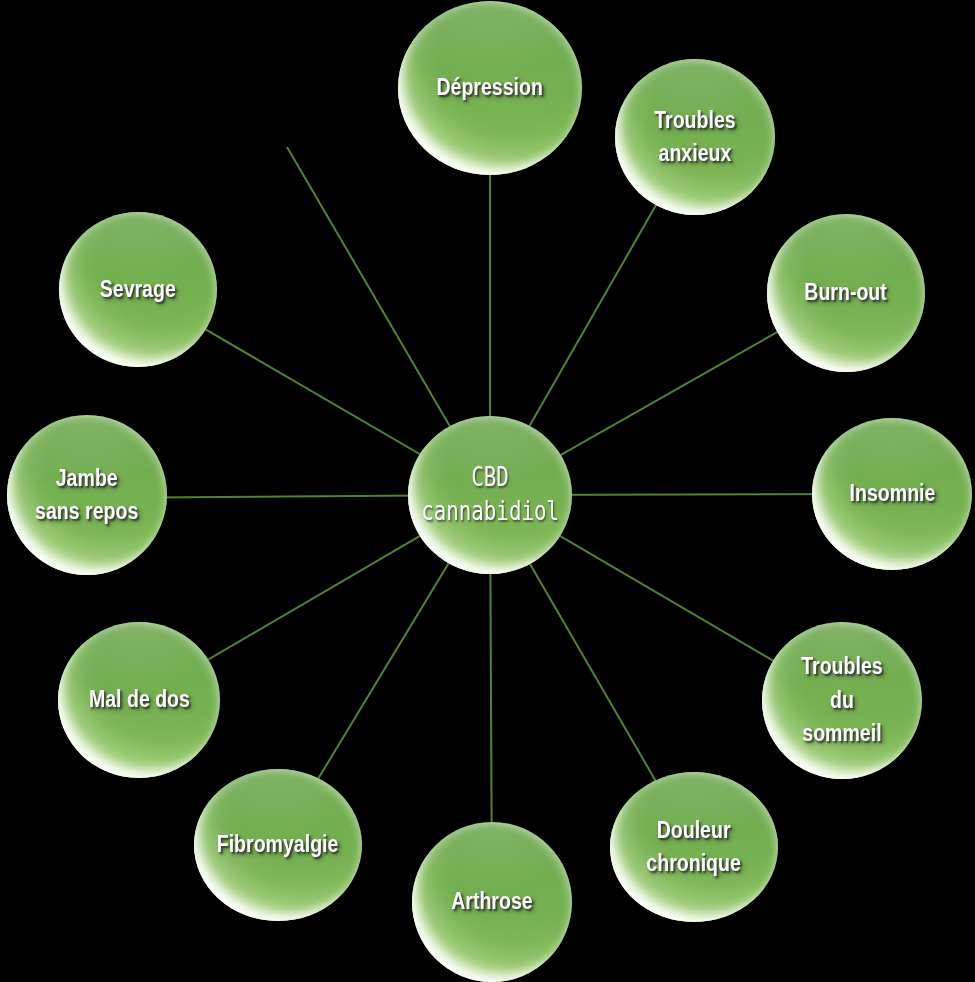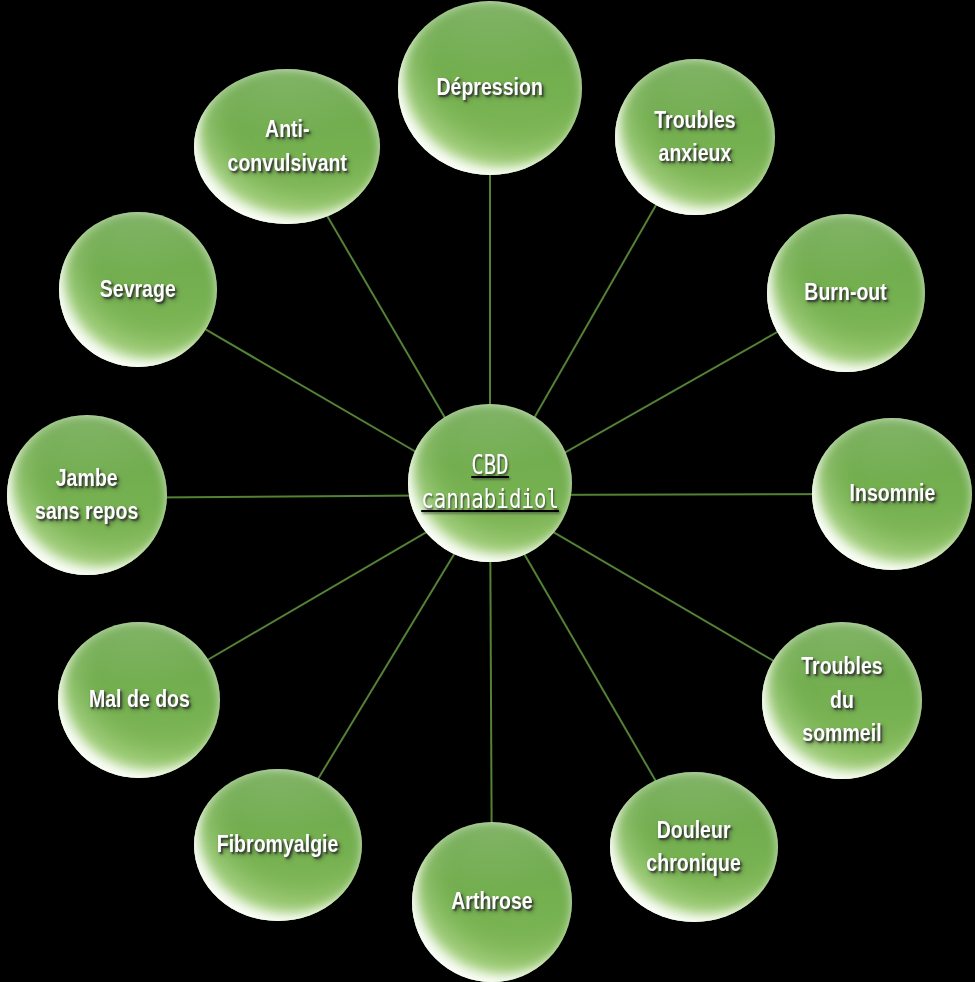--- a/index.html
+++ b/index.html
@@ -76,21 +76,21 @@
     <line class="connector" x1="490" y1="495" x2="842" y2="701" stroke-width="2" stroke="#548235"></line>
     <line class="connector" x1="490" y1="495" x2="694" y2="847" stroke-width="2" stroke="#548235"></line>
     <line class="connector" x1="490" y1="495" x2="492" y2="902" stroke-width="2" stroke="#548235"></line>
     <line class="connector" x1="490" y1="495" x2="278" y2="845" stroke-width="2" stroke="#548235"></line>
     <line class="connector" x1="490" y1="495" x2="139" y2="700" stroke-width="2" stroke="#548235"></line>
     <line class="connector" x1="490" y1="495" x2="87" y2="498" stroke-width="2" stroke="#548235"></line>
     <line class="connector" x1="490" y1="495" x2="138" y2="290" stroke-width="2" stroke="#548235"></line>
     <line class="connector" x1="490" y1="495" x2="287" y2="147" stroke-width="2" stroke="#548235"></line>
   </svg>
 
-  <div class="node center" style="left:408px; top:404px; width:164px; height:158px;text-decoration:underline;">
+  <div class="node center" style="left:408px; top:416px; width:164px; height:158px;">
     <span class="node-label">CBD
 cannabidiol</span>
   </div>
 
   <div class="node" style="left:398px; top:1px; width:184px; height:174px;">
     <span class="node-label">Dépression</span>
   </div>
 
   <div class="node" style="left:615px; top:59px; width:160px; height:156px;">
     <span class="node-label">Troubles
@@ -130,18 +130,14 @@
 
   <div class="node" style="left:7px; top:415px; width:160px; height:160px;text-align:center;">
     <span class="node-label">Jambe
 sans repos</span>
   </div>
 
   <div class="node" style="left:59px; top:212px; width:158px; height:155px;align-items:center;">
     <span class="node-label">Sevrage</span>
   </div>
 
-  <div class="node" style="left:194px; top:69px; width:186px; height:155px;">
-    <span class="node-label">Anti-
-convulsivant</span>
-  </div>
 
 </div>
 
 </body></html>

